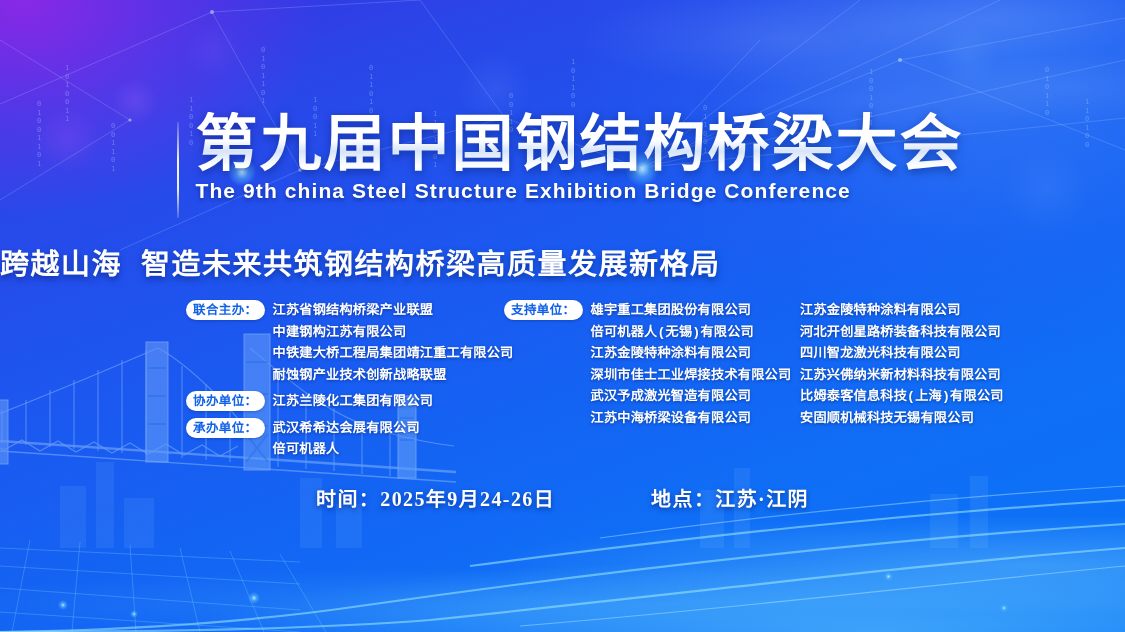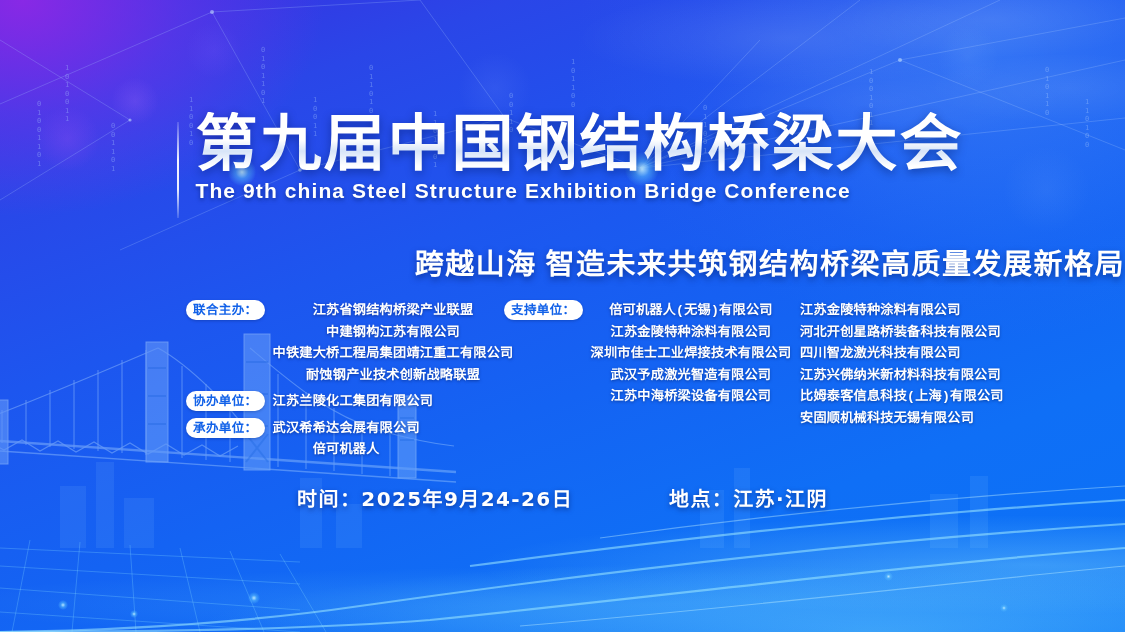--- a/index.html
+++ b/index.html
@@ -89,34 +89,34 @@
     -webkit-text-fill-color:transparent;
     filter:drop-shadow(0 3px 5px rgba(0,20,90,.45));
   }
   .en-title{
     margin-top:4px; font-size:21px; font-weight:bold; letter-spacing:1.1px;
     color:#ffffff; text-shadow:0 2px 4px rgba(0,25,95,.55);
     white-space:nowrap;
   }
 
   .slogan{
-    position:absolute; left:0; right:0; top:240px; text-align:right;
+    position:absolute; left:0; right:0; top:240px; text-align:left;
     font-size:29px; font-weight:bold; letter-spacing:1.5px; color:#ffffff;
-    font-family:Liberation Serif, serif;
+    font-family:Liberation Mono, monospace;
     text-shadow:0 3px 6px rgba(0,25,100,.55);
   }
 
   
   .orgs{ position:absolute; left:0; right:0; top:300px; height:170px; }
   .col{ position:absolute; }
   .col-left{ left:186px; width:330px; }
   .col-mid{ left:504px; width:300px; }
   .col-right{ left:800px; width:320px; }
 
-  .grp{ display:flex; align-items:flex-start; margin-bottom:5px;text-align:center; }
+  .grp{ display:flex; align-items:flex-start; margin-bottom:5px; }
   .pill{
     flex:0 0 auto; display:inline-block;
     background:#ffffff; color:#1161e8;
     font-family:"DejaVu Sans","Liberation Sans",sans-serif;
     font-size:12.5px; font-weight:bold; letter-spacing:.4px;
     padding:2px 7px 3px 7px; border-radius:11px; line-height:15px;
     box-shadow:0 1px 3px rgba(0,20,80,.28);
     white-space:nowrap;
   }
   .names{ margin-left:8px; }
@@ -132,20 +132,21 @@
   
   .footer{
     position:absolute; left:0; right:0; top:483px;
     display:flex; justify-content:center; gap:96px;
     font-family:"DejaVu Sans","Liberation Sans",sans-serif;
   }
   .foot-item{
     color:#ffffff; font-size:20px; font-weight:bold; letter-spacing:1.4px;
     text-shadow:0 2px 5px rgba(0,25,100,.6);
     white-space:nowrap;
+    font-family:Liberation Serif, serif;
   }
 </style>
 </head>
 <body>
 
 <div class="poster">
 
   <div class="layer clouds"></div>
   <div class="layer bokeh"></div>
 
@@ -322,20 +323,21 @@
           <div class="name">武汉希希达会展有限公司</div>
           <div class="name">倍可机器人</div>
         </div>
       </div>
     </div>
 
     <div class="col col-mid">
       <div class="grp">
         <span class="pill">支持单位：</span>
         <div class="names">
+          <div class="name">雄宇重工集团股份有限公司</div>
           <div class="name">倍可机器人(无锡)有限公司</div>
           <div class="name">江苏金陵特种涂料有限公司</div>
           <div class="name">深圳市佳士工业焊接技术有限公司</div>
           <div class="name">武汉予成激光智造有限公司</div>
           <div class="name">江苏中海桥梁设备有限公司</div>
         </div>
       </div>
     </div>
 
     <div class="col col-right">

